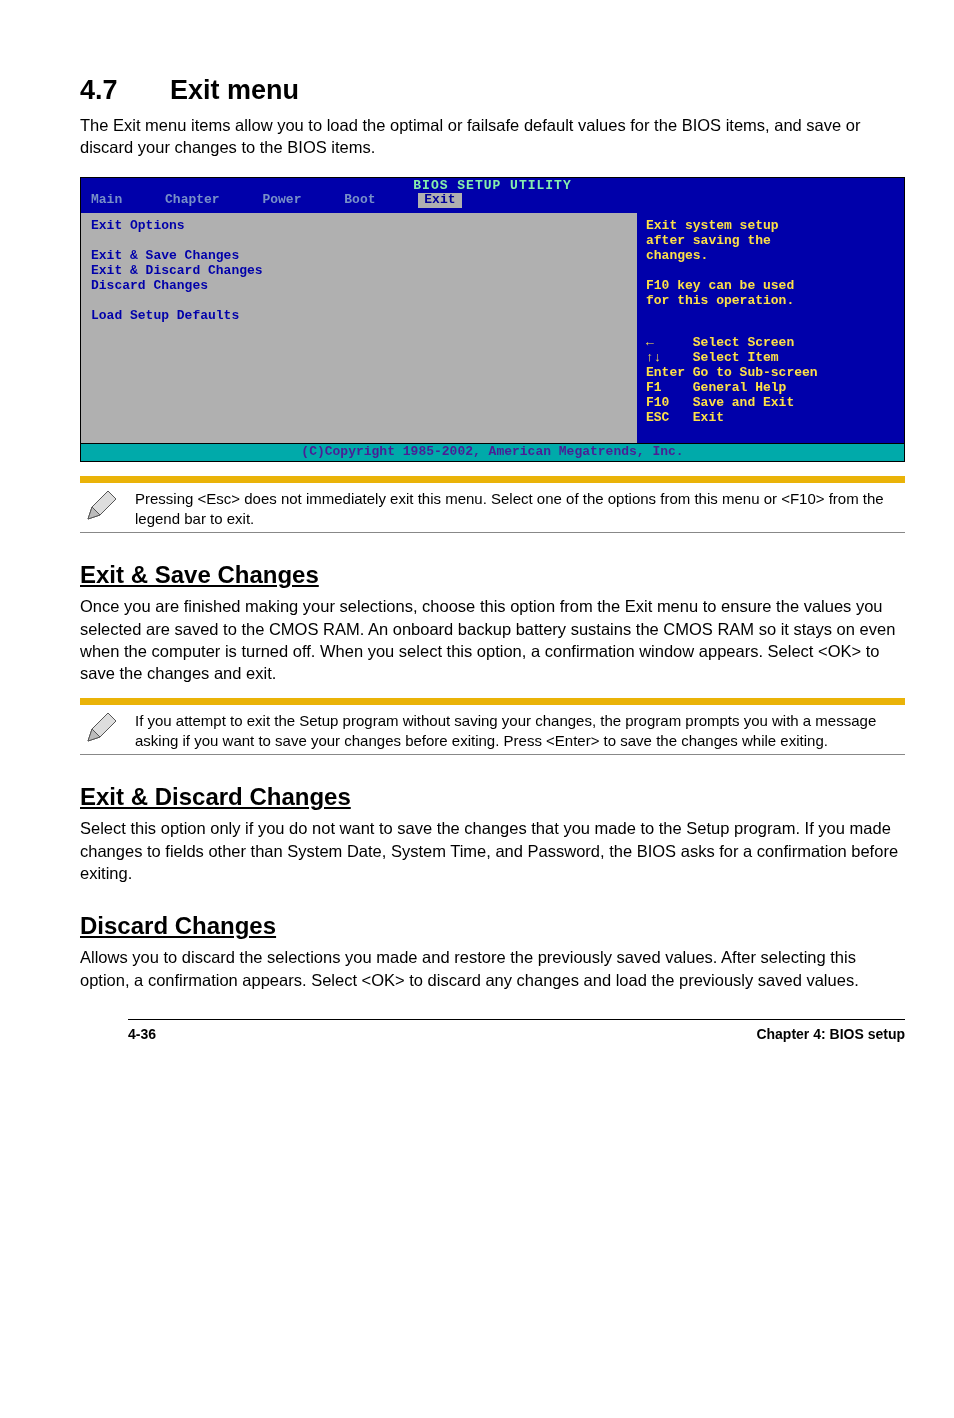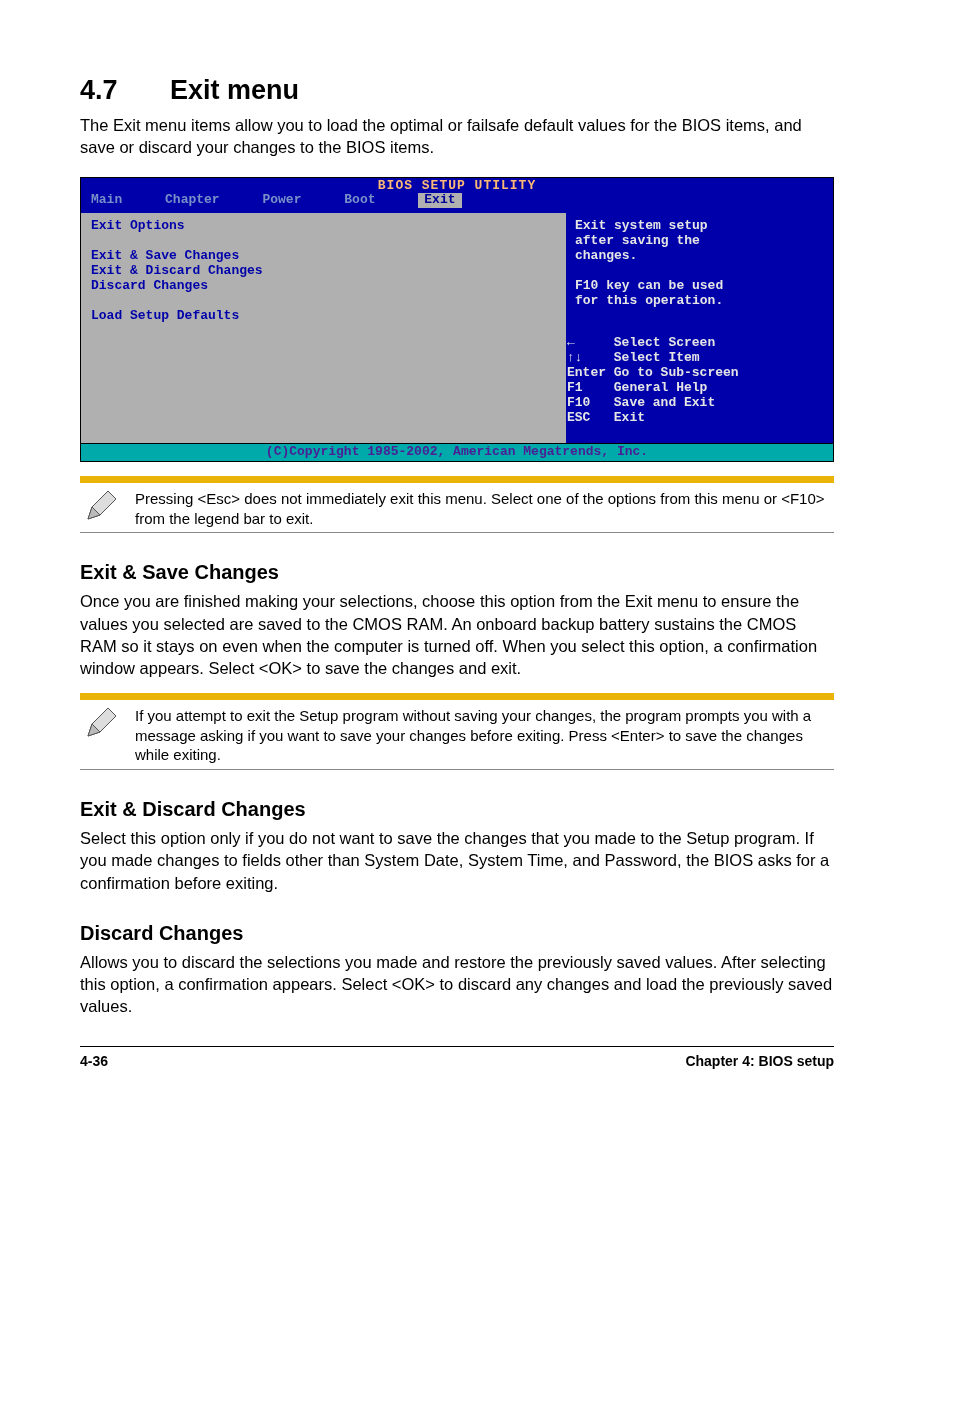--- a/index.html
+++ b/index.html
@@ -4,21 +4,21 @@
 <style>
   body {
     margin: 0;
     padding: 0;
     background: #fff;
     font-family: Verdana, Arial, sans-serif;
     color: #000;
     width: 954px;
   }
   .page {
-    padding: 75px 120px 40px 80px;
+    padding: 75px 49px 40px 80px;
   }
   h1.section-title {
     font-family: Verdana, Arial, sans-serif;
     font-weight: bold;
     font-size: 27px;
     margin: 0 0 8px 0;
   }
   h1.section-title .num {
     display: inline-block;
     width: 90px;
@@ -32,21 +32,21 @@
   
   .bios {
     border: 1px solid #000;
     background: #b0b0b0;
     font-family: "Courier New", monospace;
     font-size: 13px;
     line-height: 1.15;
   }
   .bios-title {
     background: #0000aa;
-    color: #fdba74;
+    color: #86efac;
     text-align: center;
     font-weight: bold;
     padding: 1px 0 0 0;
     letter-spacing: 1px;
   }
   .bios-tabs {
     background: #0000aa;
     padding: 0 10px 2px 10px;
     height: 18px;
   }
@@ -71,32 +71,32 @@
     background: #b0b0b0;
     color: #0000aa;
     font-weight: bold;
     padding: 6px 10px;
     border-right: 1px solid #0000aa;
     white-space: pre;
   }
   .bios-right {
     width: 250px;
     background: #0000aa;
-    color: #e5e5e5;
+    color: #fde047;
     font-weight: bold;
     padding: 6px 8px;
     position: relative;
   }
   .bios-help {
     white-space: pre;
   }
   .bios-keys {
     position: absolute;
     bottom: 18px;
-    left: 0;
+    left: 8px;
     white-space: pre;
   }
   .bios-copyright {
     background: #00aaaa;
     color: #4c1d95;
     text-align: center;
     font-weight: bold;
     padding: 1px 0;
     border-top: 1px solid #000;
   }
@@ -121,38 +121,40 @@
   }
   .note-icon svg { display:block; }
   .note-text {
     font-size: 15px;
     line-height: 1.3;
     padding-top: 6px;
   }
 
   h2.sub {
     font-family: Verdana, Arial, sans-serif;
-    font-size: 20px;
+    font-size: 24px;
     font-weight: 900;
     margin: 28px 0 6px 0;
+    text-decoration: underline;
   }
   p.body {
     font-size: 16.5px;
     line-height: 1.35;
     margin: 0 0 8px 0;
   }
 
   .footer {
     border-top: 1px solid #000;
     margin-top: 28px;
     padding-top: 6px;
     display: flex;
     justify-content: space-between;
     font-size: 14px;
     font-weight: bold;
+    margin-left: 48px;
   }
 </style>
 </head>
 <body>
 
 <div class="page">
 
   <h1 class="section-title">
     <span class="num">4.7</span><span>Exit menu</span>
   </h1>

